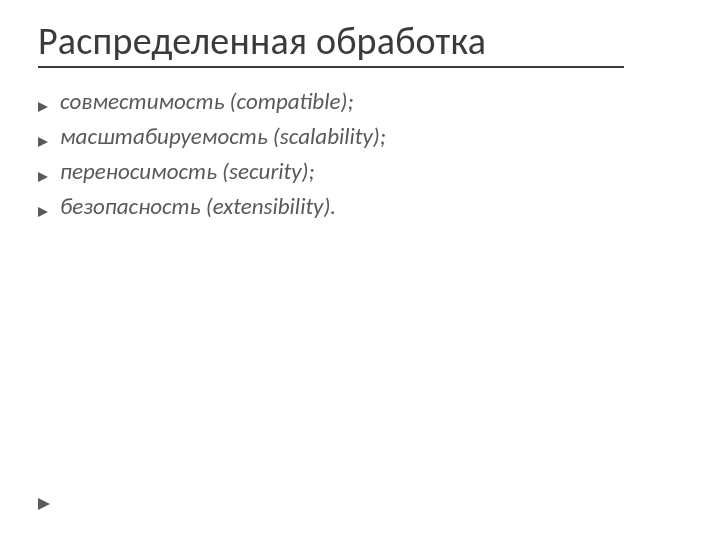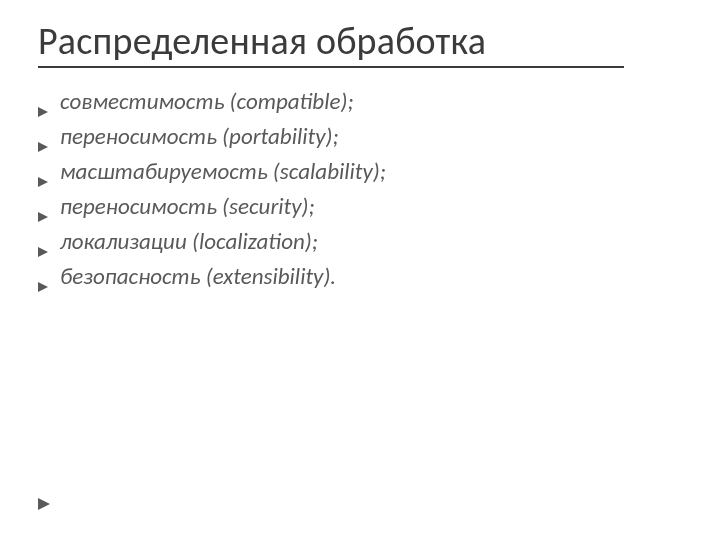--- a/index.html
+++ b/index.html
@@ -30,21 +30,21 @@
     width: 100%;
     margin-bottom: 18px;
   }
   .list {
     font-size: 23px;
     line-height: 1.35;
     color: #595959;
   }
   .item {
     display: flex;
-    align-items: flex-end;
+    align-items: center;
     margin-bottom: 4px;
   }
   .bullet {
     flex: 0 0 auto;
     width: 22px;
     display: flex;
     justify-content: flex-start;
     align-items: center;
     margin-top: 10px;
   }
@@ -75,28 +75,20 @@
 
     <div class="item">
       <span class="bullet">
         <svg viewBox="0 0 10 10">
             <polygon points="0,0 10,5 0,10" fill="#595959"></polygon>
           </svg>
       </span>
       <span class="text"><span class="ital">совместимость (compatible);</span><span></span></span>
     </div>
 
-    <div class="item">
-      <span class="bullet">
-        <svg viewBox="0 0 10 10">
-            <polygon points="0,0 10,5 0,10" fill="#595959"></polygon>
-          </svg>
-      </span>
-      <span class="text"><span class="ital">переносимость (portability);</span><span></span></span>
-    </div>
 
     <div class="item">
       <span class="bullet">
         <svg viewBox="0 0 10 10">
             <polygon points="0,0 10,5 0,10" fill="#595959"></polygon>
           </svg>
       </span>
       <span class="text"><span class="ital">масштабируемость (scalability);</span><span></span></span>
     </div>
 
@@ -104,28 +96,20 @@
       <span class="bullet">
         <svg viewBox="0 0 10 10">
             <polygon points="0,0 10,5 0,10" fill="#595959"></polygon>
           </svg>
       </span>
       <span class="text"><span class="ital">переносимость (security);</span><span></span></span>
     </div>
 
 
 
-    <div class="item">
-      <span class="bullet">
-        <svg viewBox="0 0 10 10">
-            <polygon points="0,0 10,5 0,10" fill="#595959"></polygon>
-          </svg>
-      </span>
-      <span class="text"><span class="ital">локализации (localization);</span><span></span></span>
-    </div>
 
     <div class="item">
       <span class="bullet">
         <svg viewBox="0 0 10 10">
             <polygon points="0,0 10,5 0,10" fill="#595959"></polygon>
           </svg>
       </span>
       <span class="text"><span class="ital">безопасность (extensibility).</span><span></span></span>
     </div>
 

